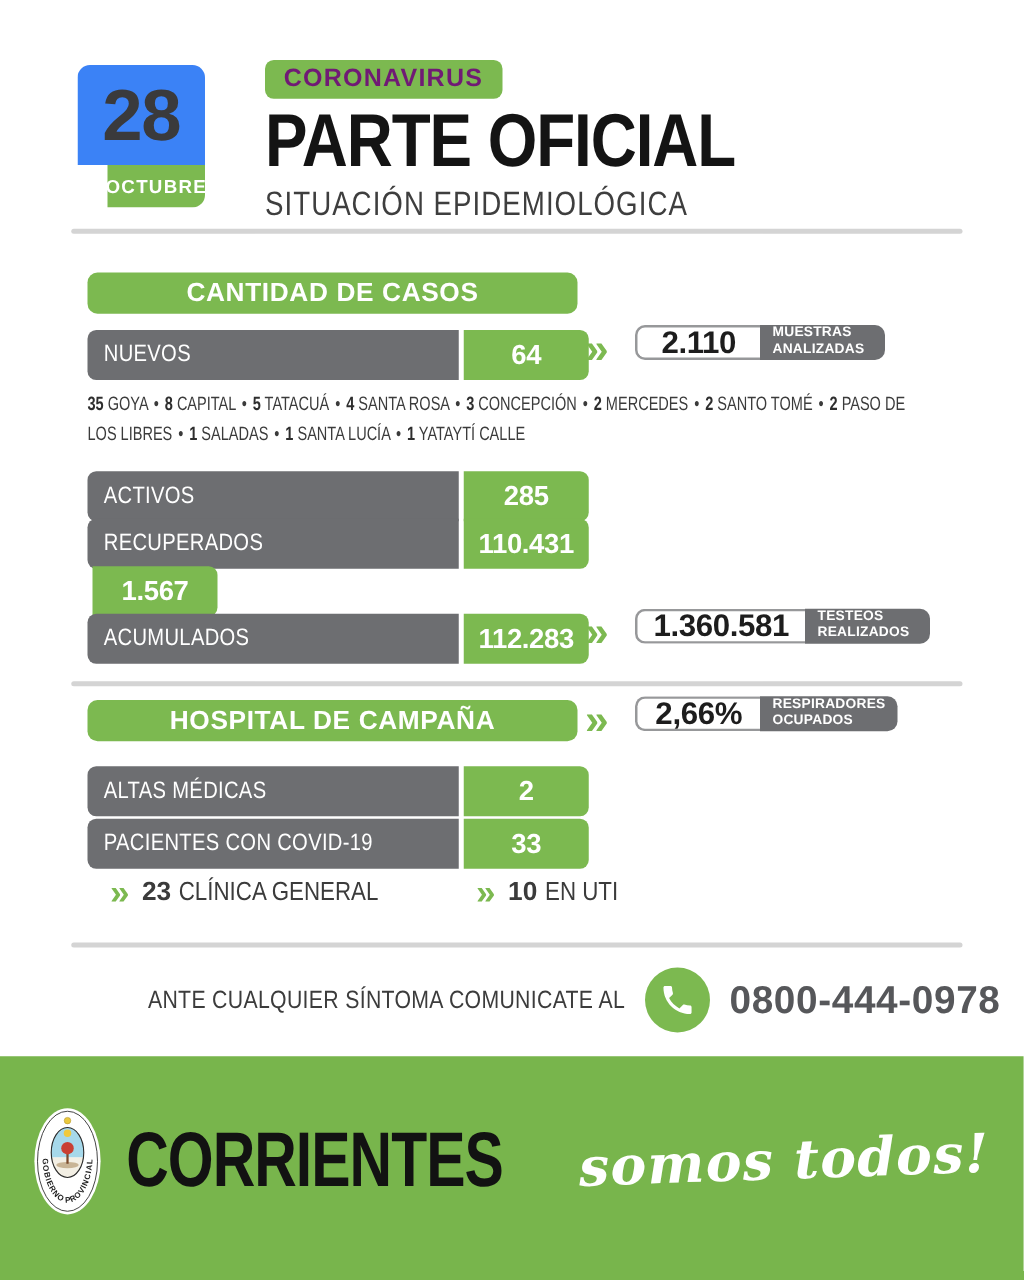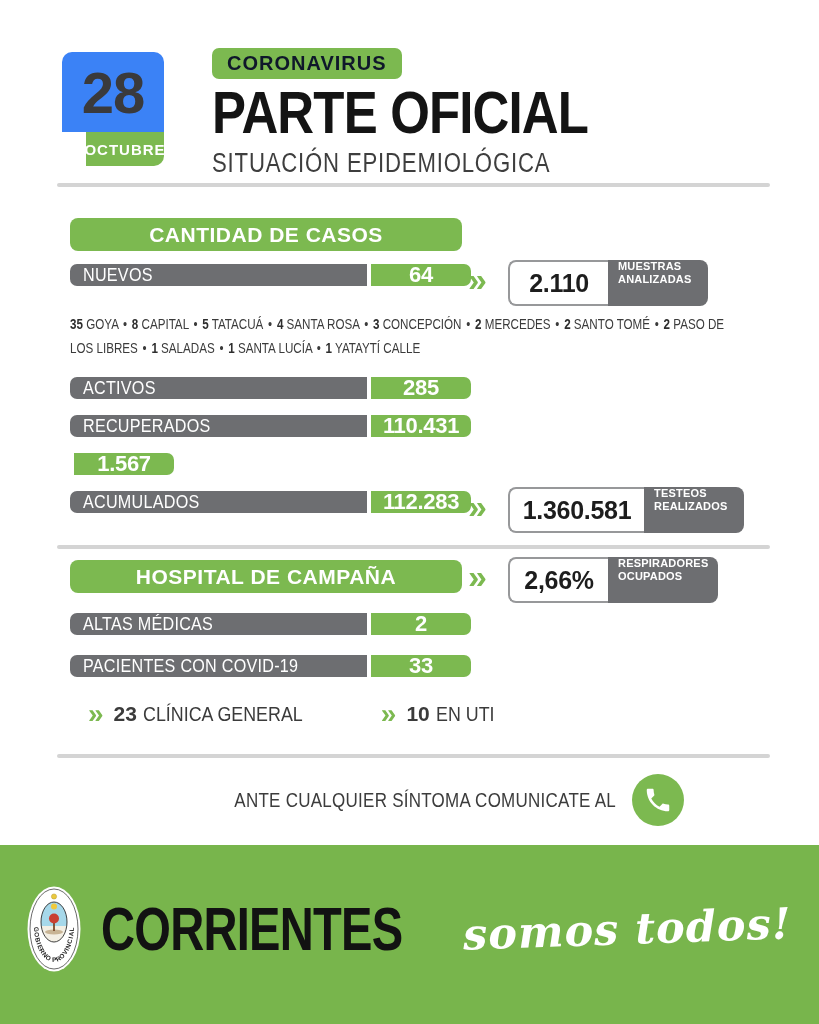--- a/index.html
+++ b/index.html
@@ -9,48 +9,48 @@
     -webkit-font-smoothing:antialiased;
   }
   
   .date-badge{position:absolute;left:62px;top:52px;width:102px;height:114px;
     border-radius:10px;overflow:hidden;display:flex;flex-direction:column;}
   .date-day{flex:1;background:#3b82f6;display:flex;align-items:center;justify-content:center;
     font-size:58px;font-weight:bold;color:#3a3a3c;letter-spacing:-1px;}
   .date-month{height:34px;background:#7cb950;display:flex;align-items:center;justify-content:center;
     color:#fff;font-weight:bold;font-size:15px;letter-spacing:1px;margin-left:24px;}
   .header-right{position:absolute;left:212px;top:48px;}
-  .corona-badge{display:inline-block;background:#7cb950;color:#0f172a;font-weight:bold;
+  .corona-badge{display:inline-block;background:#7cb950;color:#701a75;font-weight:bold;
     font-size:20px;letter-spacing:1px;padding:4px 15px;border-radius:7px;}
   .page-title{margin:4px 0 0 0;font-size:60px;font-weight:bold;color:#141414;line-height:1;
     transform:scaleX(.85);transform-origin:0 50%;white-space:nowrap;letter-spacing:-1px;}
   .page-subtitle{margin-top:5px;font-size:27px;color:#3e3e3e;letter-spacing:1px;
     transform:scaleX(.82);transform-origin:0 50%;white-space:nowrap;}
   .divider{position:absolute;left:57px;width:713px;height:4px;background:#d4d4d4;border-radius:2px;}
   .div1{top:183px}.div2{top:545px}.div3{top:754px}
   
   .section-bar{position:absolute;left:70px;width:392px;height:33px;background:#7cb950;
     border-radius:8px;display:flex;align-items:center;justify-content:center;
     color:#fff;font-weight:bold;font-size:21px;letter-spacing:.5px;}
   .sb-cases{top:218px}.sb-hospital{top:560px}
   
-  .data-row{position:absolute;left:70px;height:22px;display:flex;}
+  .data-row{position:absolute;left:70px;height:40px;display:flex;}
   .row-label{width:284px;background:#6d6e71;border-radius:7px 0 0 7px;color:#fff;
     display:flex;align-items:center;padding-left:13px;font-size:19px;}
   .row-label span{transform:scaleX(.85);transform-origin:0 50%;white-space:nowrap;letter-spacing:.3px;}
   .row-value{width:100px;margin-left:4px;background:#7cb950;border-radius:0 7px 7px 0;color:#fff;
     font-weight:bold;font-size:22px;display:flex;align-items:center;justify-content:center;
     letter-spacing:-.3px;}
   .r-nuevos{top:264px}.r-activos{top:377px}.r-recuperados{top:415px}
   .r-fallecidos{top:453px}.r-acumulados{top:491px}.r-altas{top:613px}.r-pacientes{top:655px}
   
   .chev{position:absolute;left:468px;color:#7cb950;font-size:34px;font-weight:bold;line-height:38px;}
   .chev-nuevos{top:260px}.chev-acumulados{top:487px}.chev-hospital{top:557px}
   
-  .stat{position:absolute;left:508px;height:46px;display:flex;}
+  .stat{position:absolute;left:508px;height:28px;display:flex;}
   .stat-value{background:#fff;border:2px solid #97989a;border-right:none;border-radius:8px 0 0 8px;
     display:flex;align-items:center;justify-content:center;font-weight:bold;font-size:25px;
     color:#1d1d1d;min-width:100px;padding:0 6px;box-sizing:border-box;letter-spacing:-.3px;}
   .stat-value.wide{min-width:136px;}
   .stat-label{background:#6d6e71;border-radius:0 8px 8px 0;color:#fff;font-size:11px;
     font-weight:bold;display:flex;flex-direction:column;
     padding:0 10px;line-height:1.2;letter-spacing:.2px;min-width:80px;}
   .st-muestras{top:260px}.st-testeos{top:487px}.st-respiradores{top:557px}
   
   .breakdown{position:absolute;left:70px;top:312px;width:880px;font-size:15.5px;color:#3b3b3b;
@@ -183,20 +183,21 @@
 
 <div class="divider div3"></div>
 
 <div class="contact">
   <span class="contact-text">ANTE CUALQUIER SÍNTOMA COMUNICATE AL</span>
   <span class="phone-circle">
     <svg width="30" height="30" viewBox="0 0 24 24">
       <path fill="#ffffff" d="M6.62 10.79c1.44 2.83 3.76 5.14 6.59 6.59l2.2-2.21c.27-.27.67-.36 1.02-.24 1.12.37 2.33.57 3.57.57.55 0 1 .45 1 1V20c0 .55-.45 1-1 1-9.39 0-17-7.61-17-17 0-.55.45-1 1-1h3.5c.55 0 1 .45 1 1 0 1.25.2 2.45.57 3.57.11.35.03.74-.25 1.02l-2.2 2.2z"></path>
     </svg>
   </span>
+  <span class="contact-phone">0800-444-0978</span>
 </div>
 
 <div class="footer">
   <div class="footer-inner">
     <svg width="54" height="88" viewBox="0 0 54 86">
       <ellipse cx="27" cy="43" rx="26.5" ry="42.5" fill="#ffffff"></ellipse>
       <ellipse cx="27" cy="43" rx="24" ry="40" fill="none" stroke="#2b2b2b" stroke-width="0.7"></ellipse>
       <circle cx="27" cy="10.5" r="2.6" fill="#eac93e" stroke="#b89a2e" stroke-width="0.5"></circle>
       <defs>
         <path id="sealarc" d="M 7 40 A 20 36 0 0 0 47 40" fill="none"></path>

